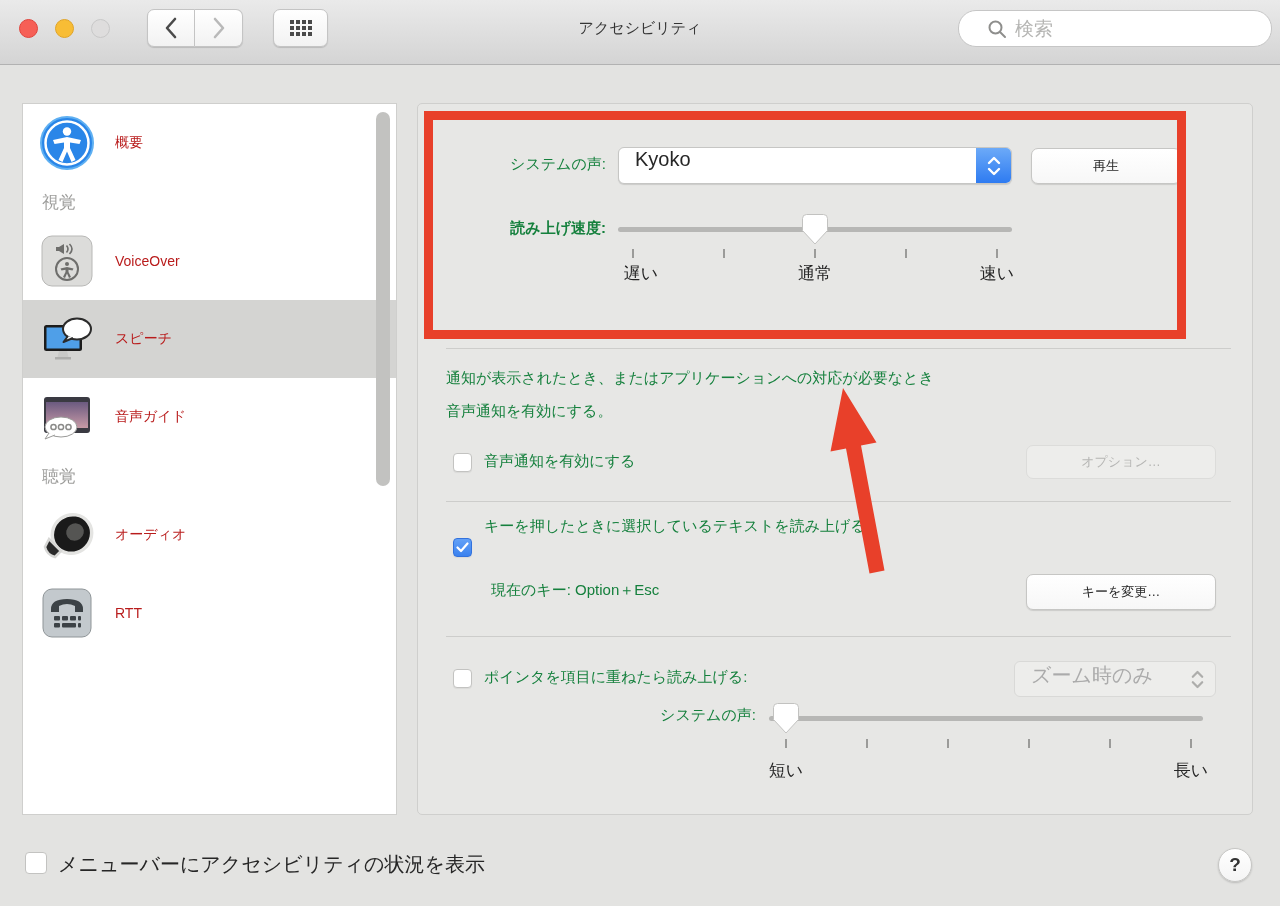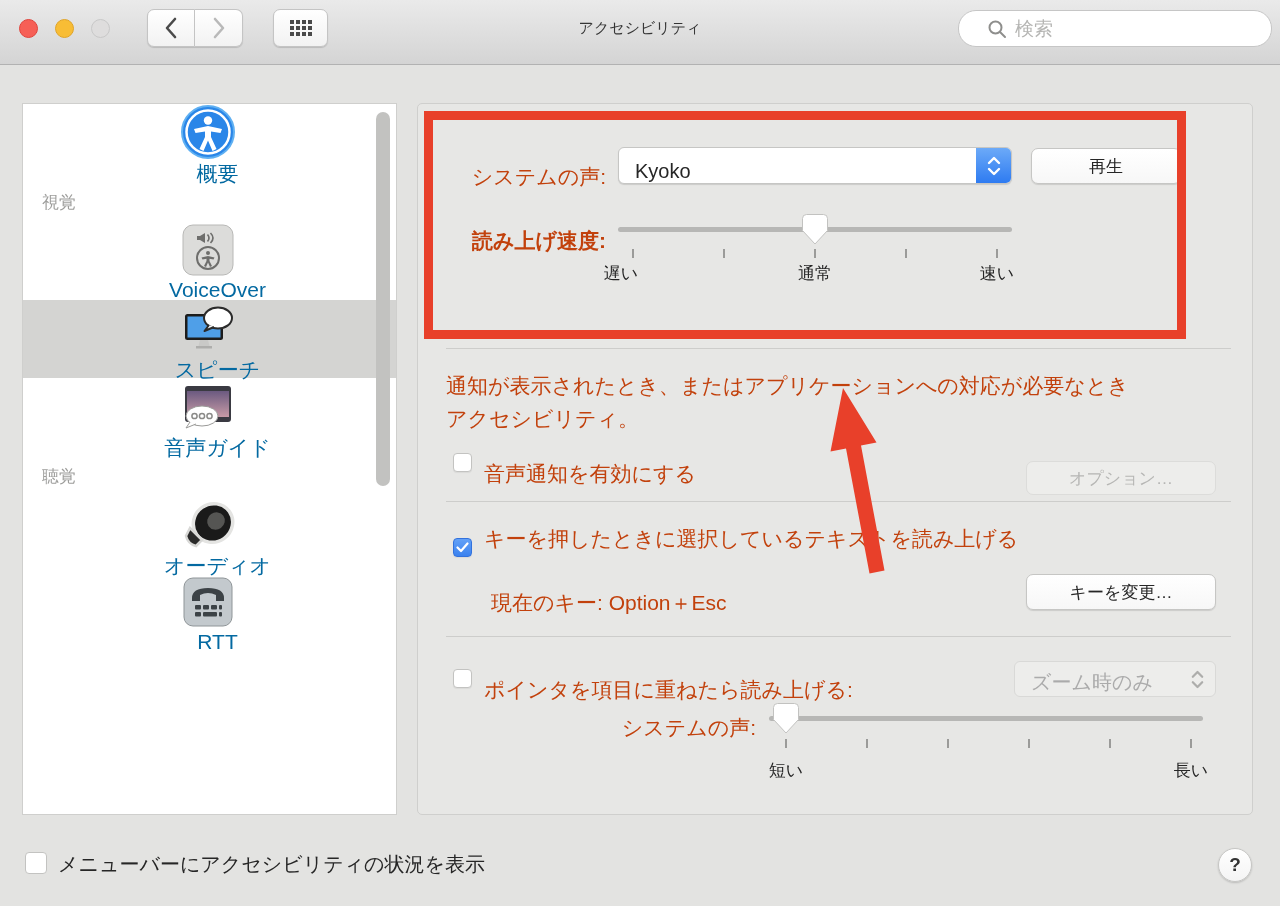--- a/index.html
+++ b/index.html
@@ -32,48 +32,48 @@
     background:#fff; border:1px solid #c6c6c6; border-radius:18px;
     display:flex; align-items:center; padding-left:28px; }
   .searchbox input { border:none; outline:none; font-size:19px; width:230px;
     font-family:"Liberation Sans",sans-serif; color:#333; background:transparent; }
   .searchbox input::placeholder { color:#b5b5b3; }
 
   
   .sidebar { position:absolute; left:22px; top:103px; width:375px; height:712px;
     background:#ffffff; border:1px solid #cfcfcd; }
   .side-row { display:flex; align-items:center; padding-left:16px; position:relative; }
-  .side-item { height:78px; font-size:21px; color:#0369a1;flex-direction:column; }
+  .side-item { height:78px; font-size:14px; color:#b91c1c; }
   .side-section { height:40px; font-size:17px; color:#9d9d9b; padding-left:19px; }
   .side-item.selected { background:#d4d4d2; }
   .side-icon { width:56px; height:56px; margin-right:20px; flex:0 0 56px; }
   .scroll-thumb { position:absolute; right:6px; top:8px; width:14px; height:374px;
     background:#c2c2c0; border-radius:7px; }
 
   
   .main-panel { position:absolute; left:417px; top:103px; width:836px; height:712px;
     background:#e7e7e5; border:1px solid #cfcfcd; border-radius:5px; }
-  .lbl { position:absolute; font-size:21px; color:#c2410c; white-space:nowrap;margin-top:8px; }
+  .lbl { position:absolute; font-size:15px; color:#15803d; white-space:nowrap; }
   .r-align { text-align:right; }
   .divider { position:absolute; height:1px; background:#cdcdcb; }
 
   .popup { position:absolute; background:#ffffff; border:1px solid #c6c6c4;
     border-radius:6px; box-shadow:0 1px 1px rgba(0,0,0,.12); display:flex;
-    align-items:flex-end; font-size:20px; color:#262626; }
+    align-items:flex-start; font-size:20px; color:#262626; }
   .popup .pop-text { padding-left:16px; flex:1; }
   .popup .pop-cap { width:35px; align-self:stretch; border-radius:0 5px 5px 0;
     background:linear-gradient(#6caaf8,#2e7bf1); display:flex; align-items:center;
     justify-content:center; }
   .popup.disabled { background:#ededeb; border-color:#d9d9d7; box-shadow:none;
     color:#ababab; }
   .popup.disabled .pop-cap { background:transparent; }
 
   .btn { position:absolute; background:linear-gradient(#ffffff,#f7f7f7);
     border:1px solid #c6c6c4; border-radius:7px; box-shadow:0 1px 1px rgba(0,0,0,.12);
-    font-size:17px; color:#262626; display:flex; align-items:center; justify-content:center; }
+    font-size:13px; color:#262626; display:flex; align-items:center; justify-content:center; }
   .btn.disabled { background:#ededeb; border-color:#dcdcda; box-shadow:none; color:#b6b6b4; }
 
   .checkbox { position:absolute; width:19px; height:19px; background:#fff;
     border:1px solid #c3c3c1; border-radius:4px; box-shadow:0 1px 1px rgba(0,0,0,.06); }
   .checkbox.checked { background:linear-gradient(#63a1f7,#3b82ef); border-color:#3372dd;
     display:flex; align-items:center; justify-content:center; }
 
   .slider-track { position:absolute; height:5px; background:#b7b7b5; border-radius:3px; }
   .tick { position:absolute; width:2px; height:9px; background:#9b9b99; }
   .tick-label { position:absolute; font-size:17px; color:#262626; transform:translateX(-50%);
@@ -265,32 +265,32 @@
     <div class="thumb" style="left:384px; top:110px;">
       <svg width="26" height="31" viewBox="0 0 26 31">
         <path d="M4.5 0.5 H21.5 Q25.5 0.5 25.5 4.5 V16.5 L13 30 L0.5 16.5 V4.5 Q0.5 0.5 4.5 0.5 Z" fill="#ffffff" stroke="#c2c2c0"></path>
       </svg>
     </div>
     <span class="tick" style="left:214px; top:145px;"></span>
     <span class="tick" style="left:305px; top:145px;"></span>
     <span class="tick" style="left:396px; top:145px;"></span>
     <span class="tick" style="left:487px; top:145px;"></span>
     <span class="tick" style="left:578px; top:145px;"></span>
-    <span class="tick-label" style="left:203px; top:158px;">遅い</span>
+    <span class="tick-label" style="left:223px; top:158px;">遅い</span>
     <span class="tick-label" style="left:397px; top:158px;">通常</span>
     <span class="tick-label" style="left:579px; top:158px;">速い</span>
 
     <div class="divider" style="left:28px; top:244px; width:785px;"></div>
 
     <div class="lbl" style="left:28px; top:257px; line-height:33px; white-space:normal; width:780px;">通知が表示されたとき、またはアプリケーションへの対応が必要なとき</div>
-    <div class="lbl" style="left:28px; top:290px; line-height:33px;">アクセシビリティ。</div>
+    <div class="lbl" style="left:28px; top:290px; line-height:33px;">音声通知を有効にする。</div>
 
     <span class="checkbox" style="left:35px; top:349px;"></span>
     <div class="lbl" style="left:66px; top:348px;">音声通知を有効にする</div>
-    <button class="btn disabled" style="left:608px; top:341px; width:190px; height:34px;margin-top:16px;">オプション…</button>
+    <button class="btn disabled" style="left:608px; top:341px; width:190px; height:34px;">オプション…</button>
 
     <div class="divider" style="left:28px; top:397px; width:785px;"></div>
 
     <span class="checkbox checked" style="left:35px; top:434px;">
       <svg width="13" height="11" viewBox="0 0 13 11">
         <polyline points="1.5,5.5 5,9 11.5,1.5" fill="none" stroke="#fff" stroke-width="2.2" stroke-linecap="round" stroke-linejoin="round"></polyline>
       </svg>
     </span>
     <div class="lbl" style="left:66px; top:413px;">キーを押したときに選択しているテキストを読み上げる</div>
     <div class="lbl" style="left:73px; top:477px;">現在のキー: Option＋Esc</div>

